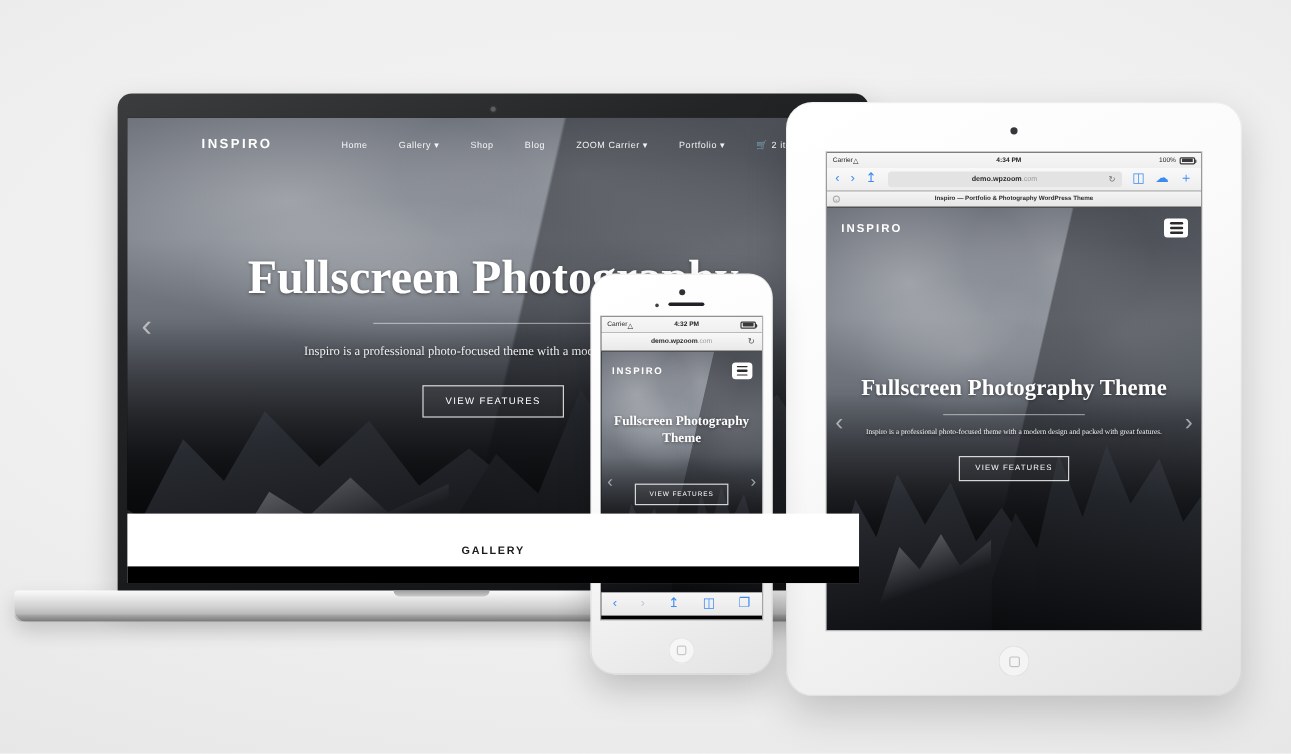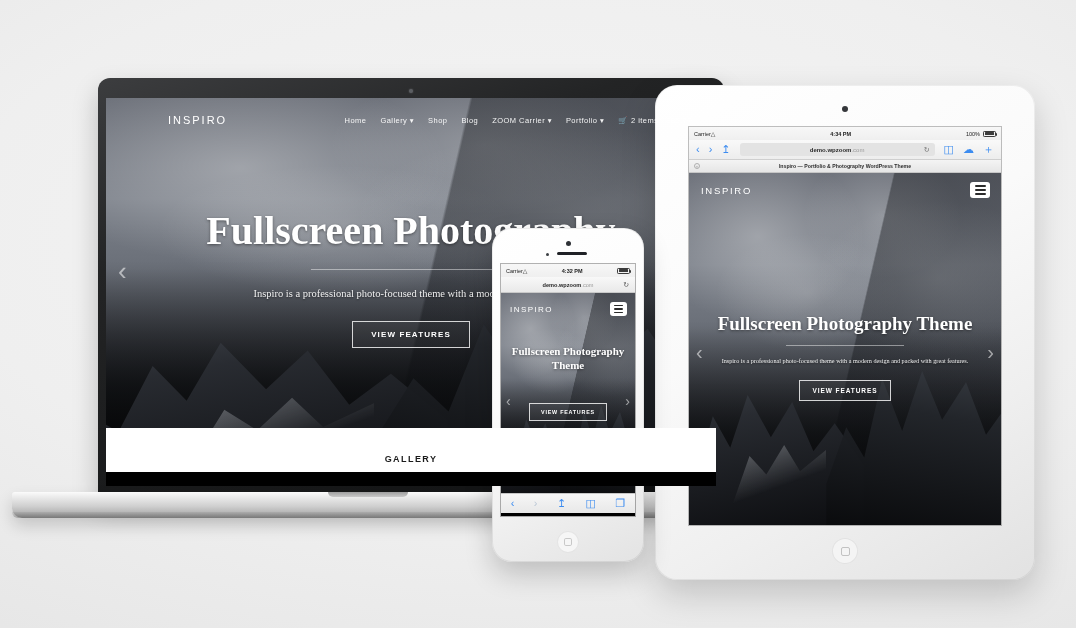--- a/index.html
+++ b/index.html
@@ -45,39 +45,39 @@
     opacity: .95;
   }
   .snowpatch {
     position: absolute; bottom: 6%; left: 14%; width: 30%; height: 22%;
     background: linear-gradient(160deg, rgba(206,210,216,.55), rgba(120,126,134,0) 70%);
     clip-path: polygon(0% 100%, 18% 38%, 36% 62%, 55% 24%, 72% 58%, 100% 30%, 100% 100%);
     filter: blur(.4px);
   }
 
   .brand {
-    position: absolute; color: #fff; font-weight: 400;
+    position: absolute; color: #fff; font-weight: 700;
     letter-spacing: .18em; user-select: none;
   }
   .hero { position: absolute; left: 0; right: 0; text-align: center; color: #fff; }
   .hero h1 {
     font-family: "Liberation Serif", serif;
     font-weight: 700; color: #fff;
     text-shadow: 0 1px 3px rgba(0,0,0,.45);
     white-space: nowrap;
   }
   .hero .rule { height: 1px; background: rgba(255,255,255,.45); margin: 0 auto; }
   .hero p {
     font-family: "Liberation Serif", serif;
     color: rgba(255,255,255,.92);
     text-shadow: 0 1px 2px rgba(0,0,0,.5);
   }
   .btn-outline {
     display: inline-block; border: 1px solid rgba(255,255,255,.8);
-    color: #fff; letter-spacing: .14em; font-weight: 700;
+    color: #fff; letter-spacing: .14em; font-weight: 400;
     background: rgba(255,255,255,.04);
   }
   .arrow { position: absolute; color: rgba(255,255,255,.55); font-weight: 300; user-select: none; }
   .chev-down { position: absolute; left: 0; right: 0; text-align: center; color: rgba(255,255,255,.7); }
   .burger {
     background: #fff; border-radius: 3px; display: flex; flex-direction: column;
     justify-content: center; align-items: center;
   }
   .burger i { display: block; background: #2b2b2b; border-radius: 1px; }
 
@@ -115,22 +115,22 @@
     background: linear-gradient(180deg, rgba(0,0,0,.06), rgba(0,0,0,.22));
     border-radius: 0 0 10px 10px;
   }
 
   #lnav {
     position: absolute; left: 0; right: 0; top: 0; height: 44px;
     display: flex; align-items: center; z-index: 4;
   }
   #lnav .brand { position: static; font-size: 11px; margin-left: 62px; }
   #lnav .menu {
-    display: flex; align-items: center; gap: 14px;
-    margin-left: auto; margin-right: 24px;
+    display: flex; align-items: center; gap: 26px;
+    margin-left: auto; margin-right: 12px;
     font-size: 7.5px; letter-spacing: .06em; color: rgba(255,255,255,.93);
   }
   #lnav .menu span { white-space: nowrap; }
   #lnav .cart { display: flex; align-items: center; gap: 3px; }
 
   #laptop .hero { top: 112px; }
   #laptop .hero h1 { font-size: 40px; line-height: 1.05; }
   #laptop .hero .rule { width: 200px; margin-top: 17px; }
   #laptop .hero p { font-size: 10.5px; margin-top: 18px; }
   #laptop .btn-outline { margin-top: 22px; font-size: 8px; padding: 8px 18px; }

